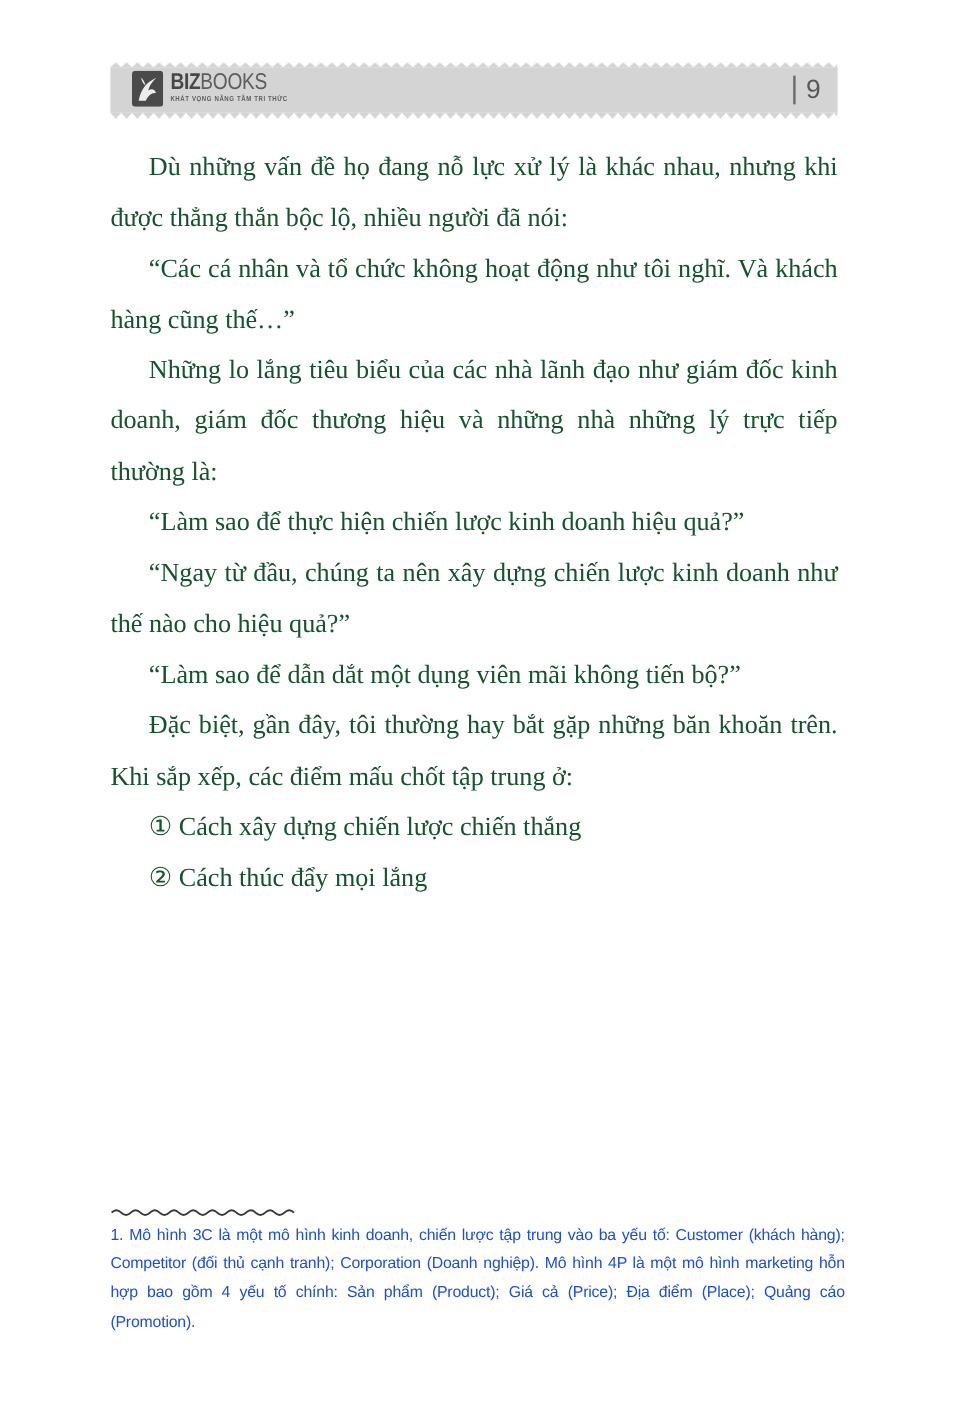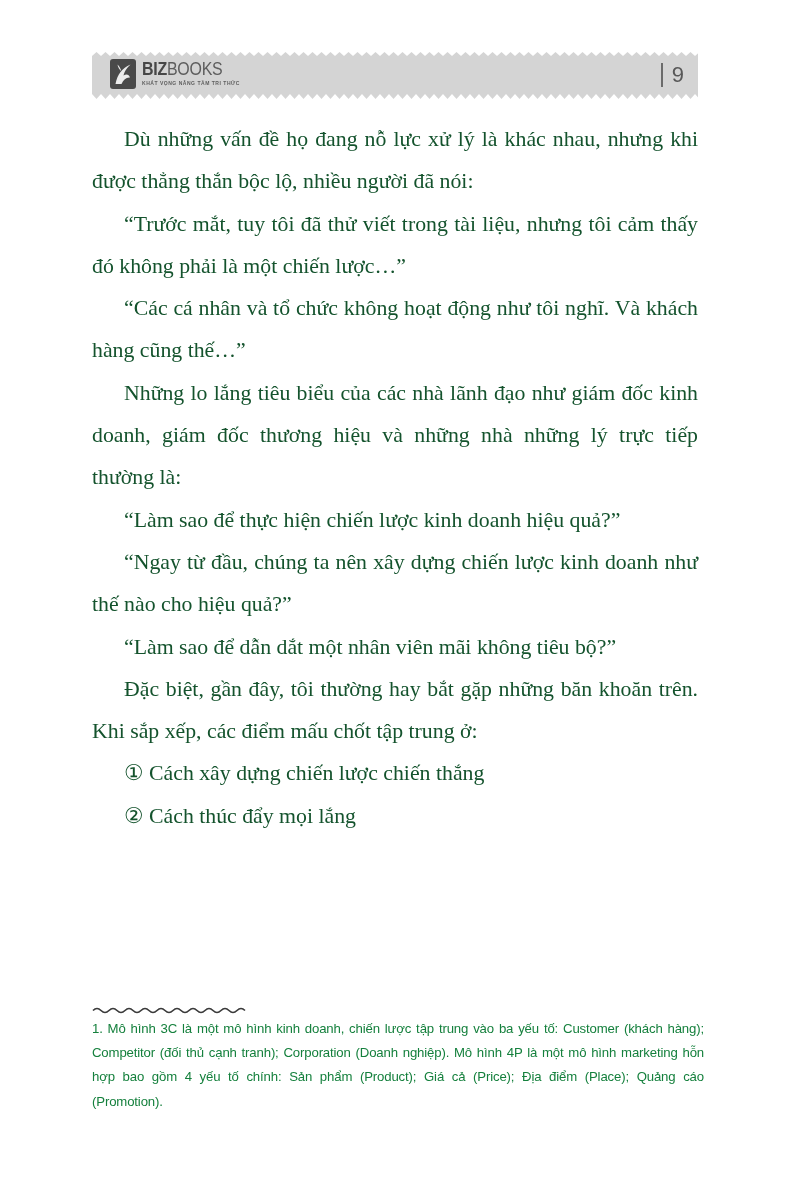--- a/index.html
+++ b/index.html
@@ -65,21 +65,21 @@
     width: 612px;
   }
   .squiggle { display: block; margin: 0 0 2px 0; }
   .fn {
     margin: 0;
     font-family: "Liberation Sans", sans-serif;
     font-size: 13.2px;
     line-height: 24.2px;
     letter-spacing: -0.15px;
     text-align: justify;
-    color: #15803d;
+    color: #1d4ed8;
   }
 </style>
 </head>
 <body>
 
 <div class="page">
 
   <header class="band">
     <svg class="zz top" xmlns="http://www.w3.org/2000/svg">
       <defs>
@@ -111,26 +111,25 @@
     </div>
 
     <div class="pageno">
       <span class="bar"></span>
       <span class="num">9</span>
     </div>
   </header>
 
   <main class="content">
     <p>Dù những vấn đề họ đang nỗ lực xử lý là khác nhau, nhưng khi được thẳng thắn bộc lộ, nhiều người đã nói:</p>
-    <p>“Trước mắt, tuy tôi đã thử viết trong tài liệu, nhưng tôi cảm thấy đó không phải là một chiến lược…”</p>
     <p>“Các cá nhân và tổ chức không hoạt động như tôi nghĩ. Và khách hàng cũng thế…”</p>
     <p>Những lo lắng tiêu biểu của các nhà lãnh đạo như giám đốc kinh doanh, giám đốc thương hiệu và những nhà những lý trực tiếp thường là:</p>
     <p>“Làm sao để thực hiện chiến lược kinh doanh hiệu quả?”</p>
     <p>“Ngay từ đầu, chúng ta nên xây dựng chiến lược kinh doanh như thế nào cho hiệu quả?”</p>
-    <p>“Làm sao để dẫn dắt một nhân viên mãi không tiêu bộ?”</p>
+    <p>“Làm sao để dẫn dắt một dụng viên mãi không tiến bộ?”</p>
     <p>Đặc biệt, gần đây, tôi thường hay bắt gặp những băn khoăn trên. Khi sắp xếp, các điểm mấu chốt tập trung ở:</p>
     <p>① Cách xây dựng chiến lược chiến thắng</p>
     <p>② Cách thúc đẩy mọi lắng</p>
   </main>
 
   <div class="foot">
     <svg class="squiggle" width="156" height="9" viewBox="0 0 156 9" xmlns="http://www.w3.org/2000/svg">
       <path d="M1 4.5 Q5 0.5 9 4.5 T17 4.5 T25 4.5 T33 4.5 T41 4.5 T49 4.5 T57 4.5 T65 4.5 T73 4.5 T81 4.5 T89 4.5 T97 4.5 T105 4.5 T113 4.5 T121 4.5 T129 4.5 T137 4.5 T145 4.5 T153 4.5" fill="none" stroke="#3a3a3a" stroke-width="1.6"></path>
     </svg>
     <p class="fn">1. Mô hình 3C là một mô hình kinh doanh, chiến lược tập trung vào ba yếu tố: Customer (khách hàng); Competitor (đối thủ cạnh tranh); Corporation (Doanh nghiệp). Mô hình 4P là một mô hình marketing hỗn hợp bao gồm 4 yếu tố chính: Sản phẩm (Product); Giá cả (Price); Địa điểm (Place); Quảng cáo (Promotion).</p>

